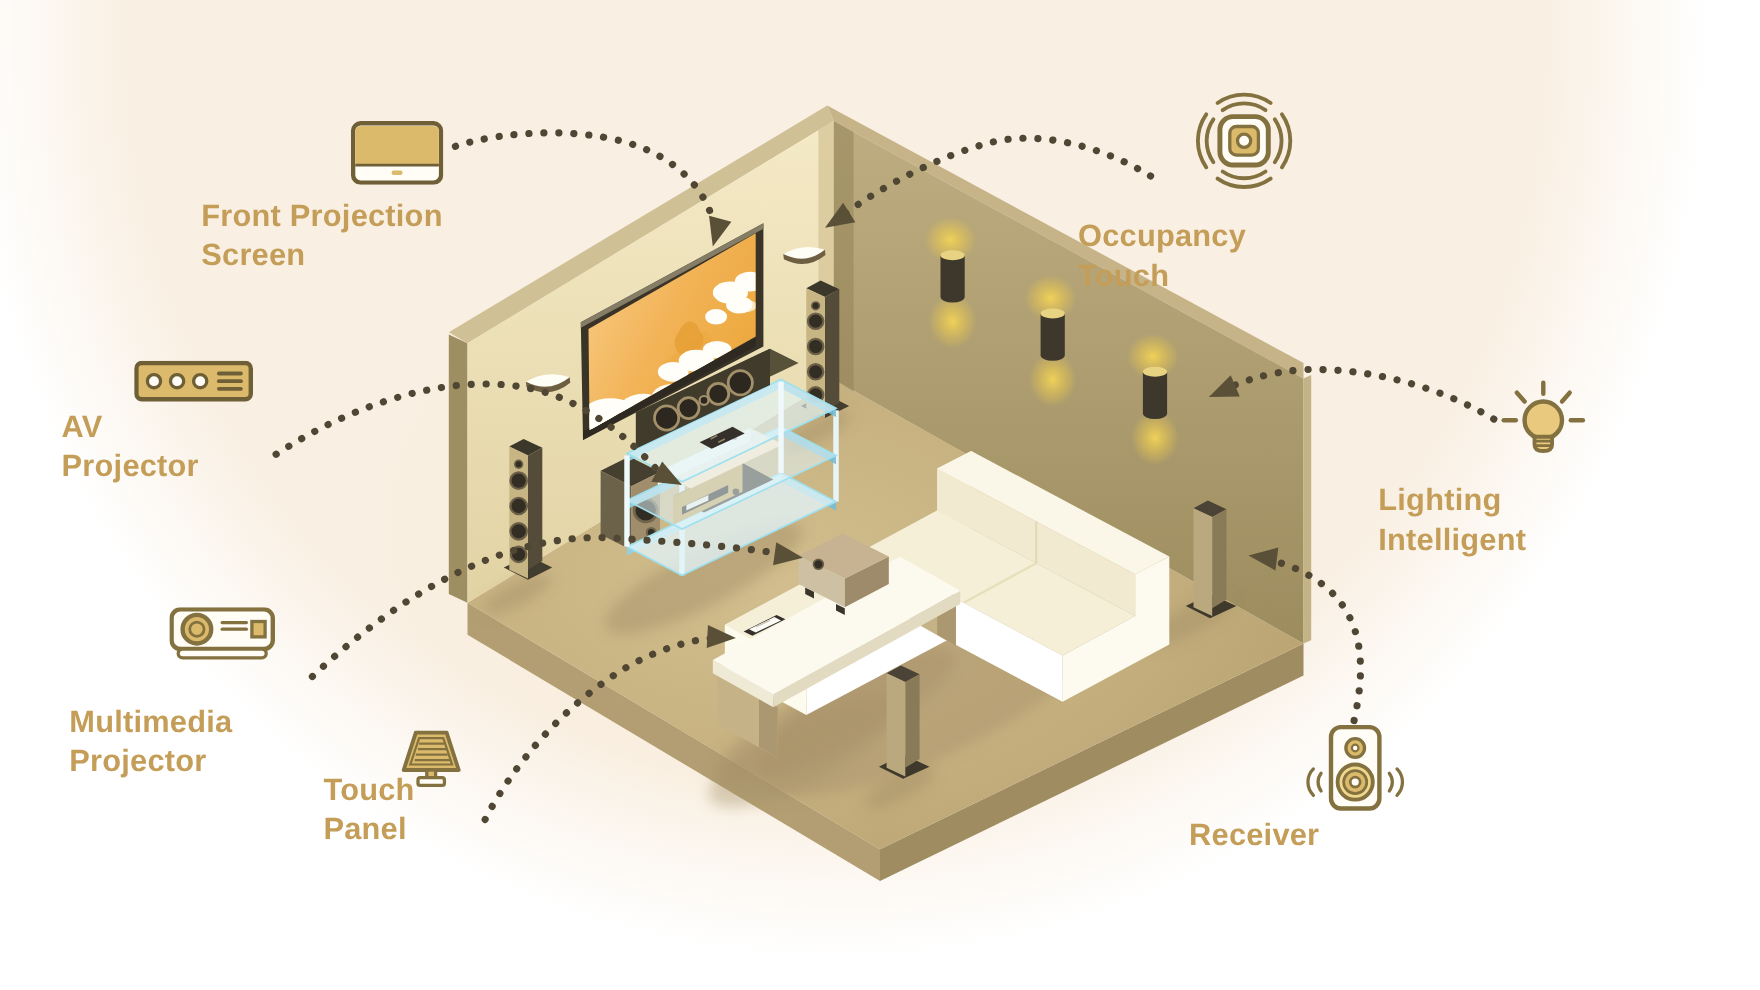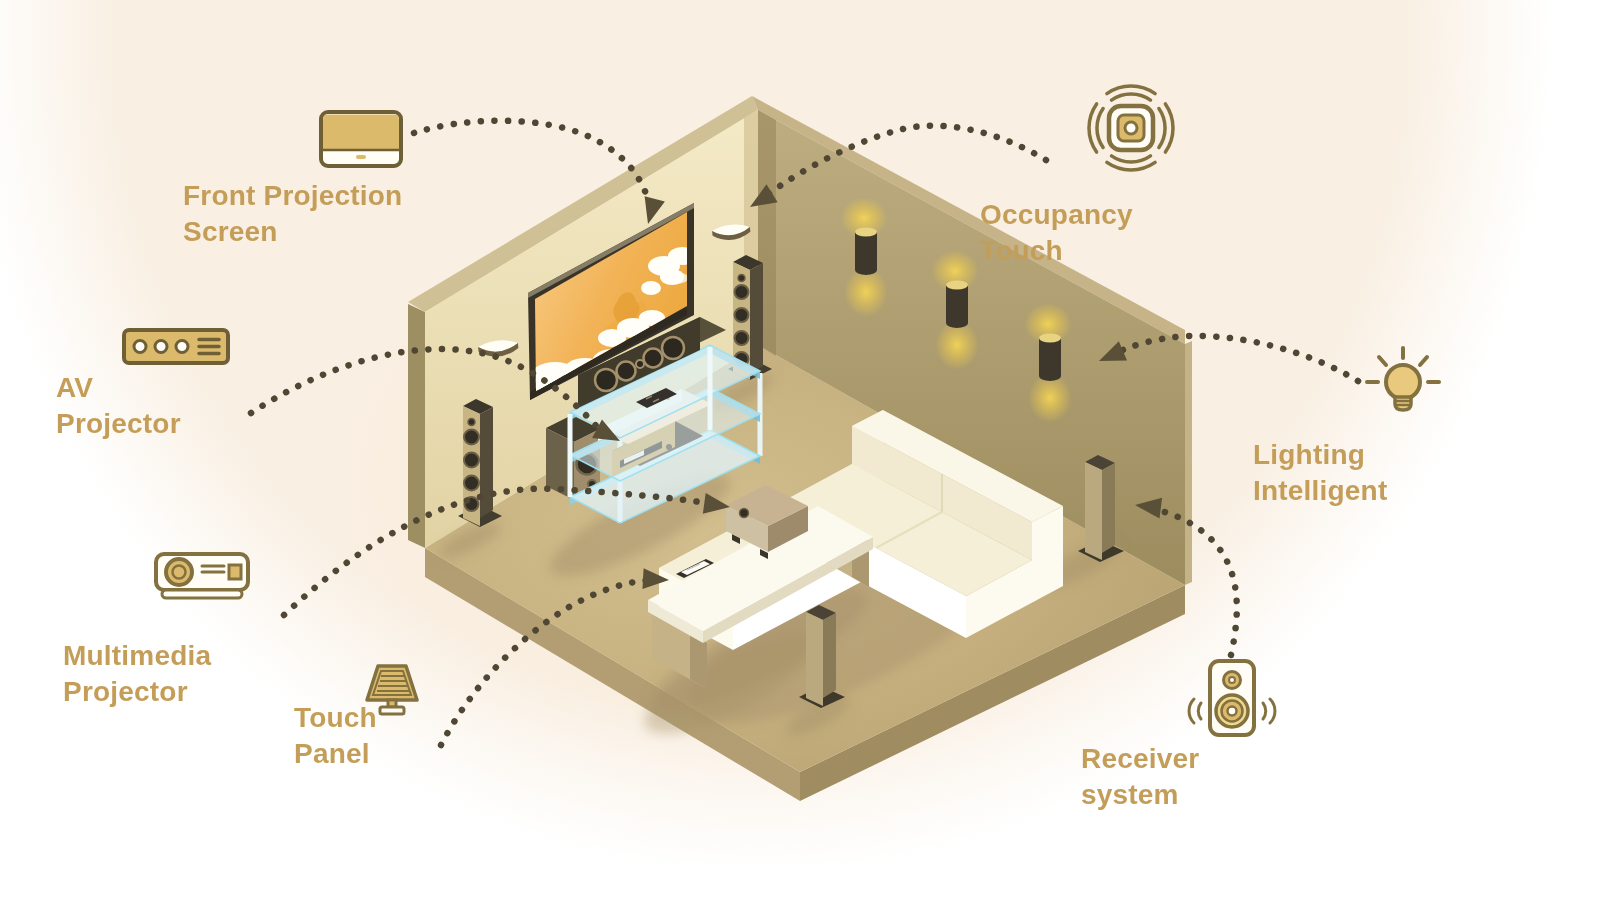--- a/index.html
+++ b/index.html
@@ -414,16 +414,15 @@
   <div class="co-label" style="left:980px;top:197px;width:300px">
     <div>Occupancy</div>
     <div>Touch</div>
   </div>
   <div class="co-label" style="left:1253px;top:437px;width:300px">
     <div>Lighting</div>
     <div>Intelligent</div>
   </div>
   <div class="co-label" style="left:1081px;top:741px;width:300px">
     <div>Receiver</div>
-    <div>system</div>
   </div>
 
 </div>
 
 </body></html>

